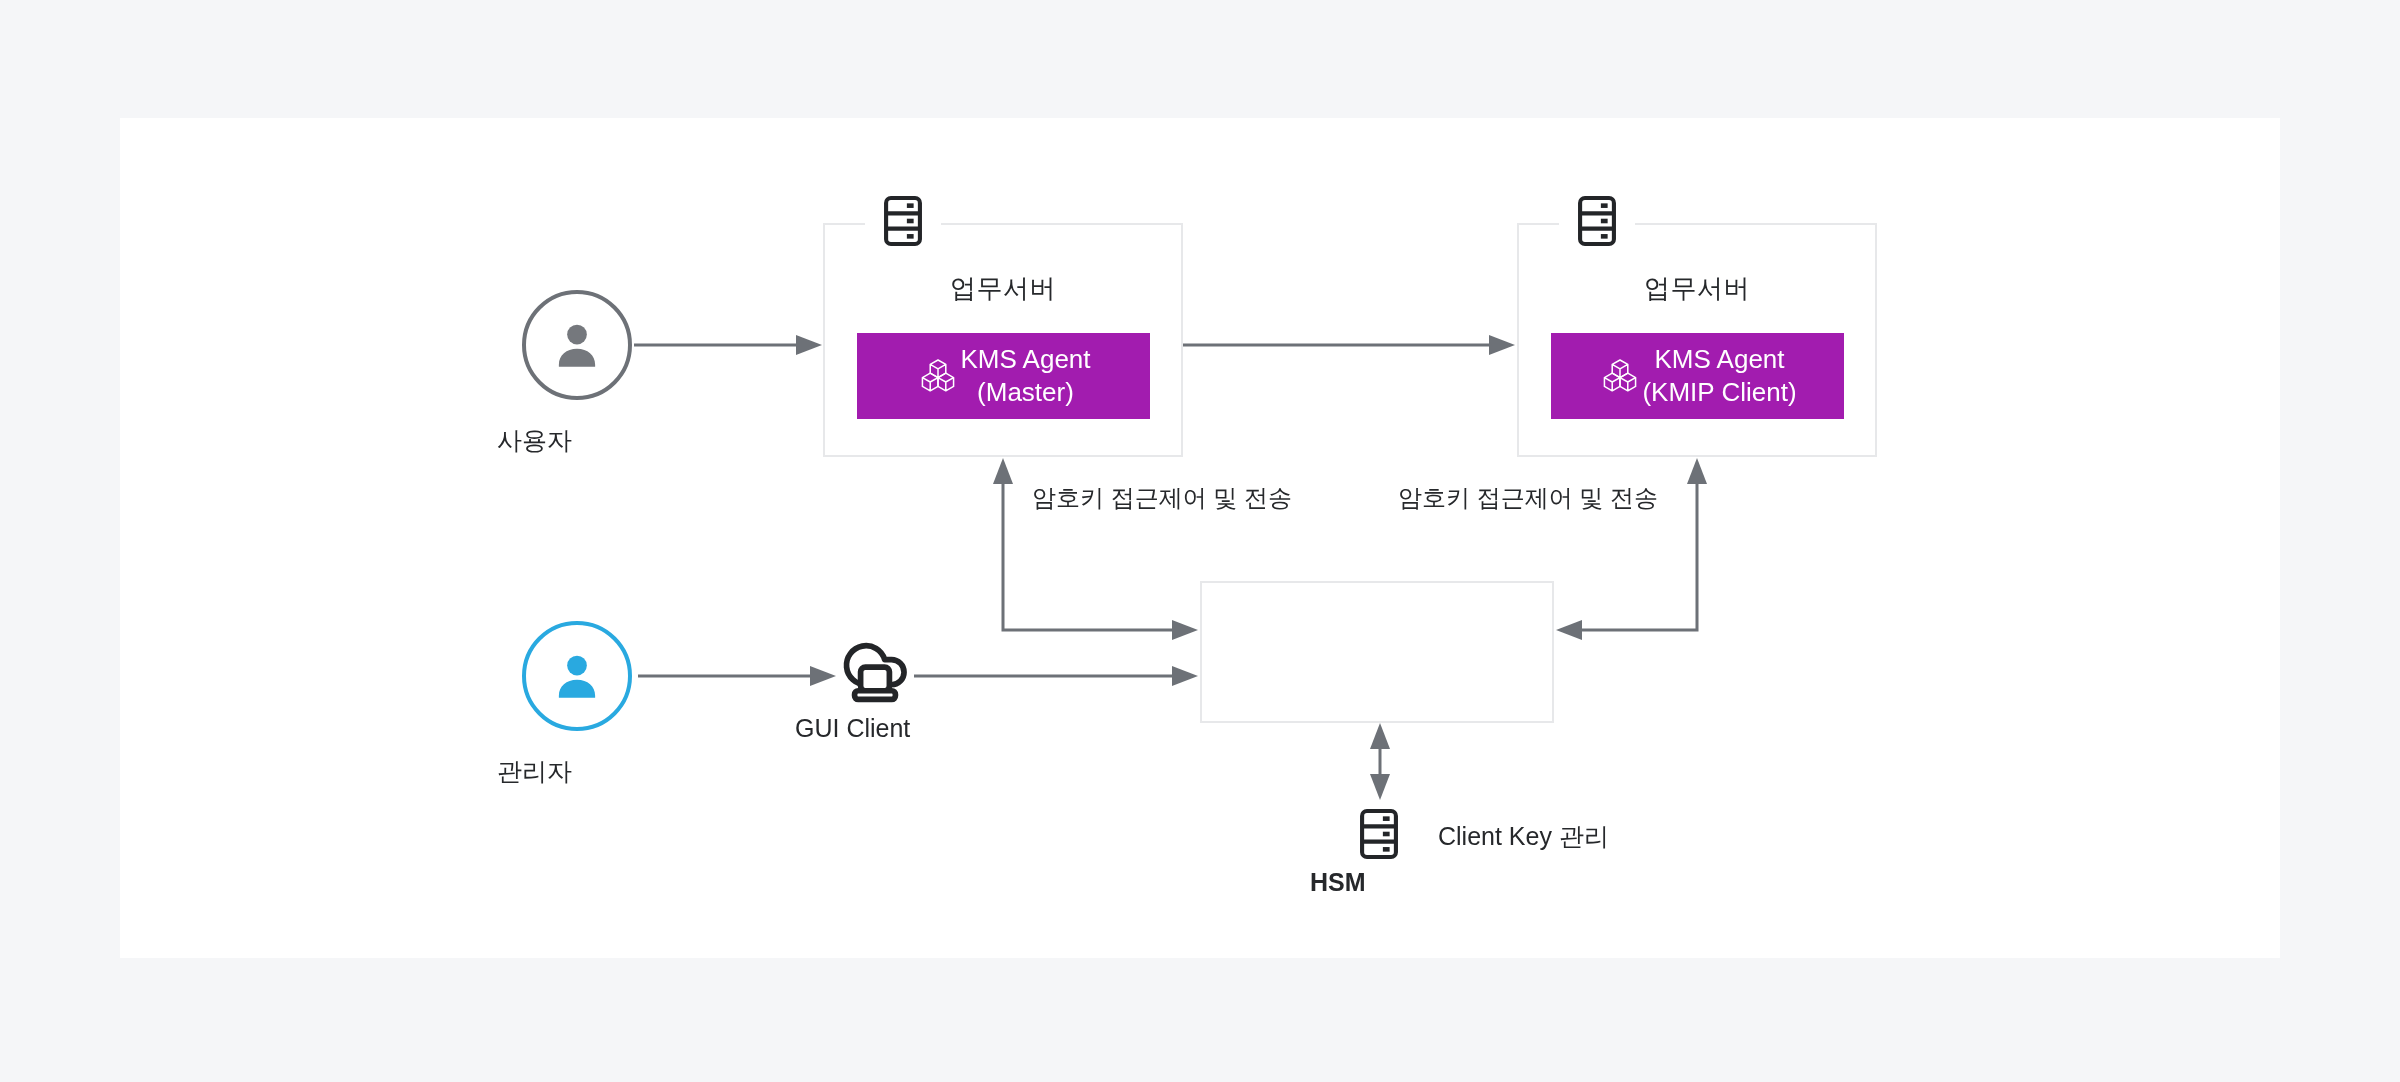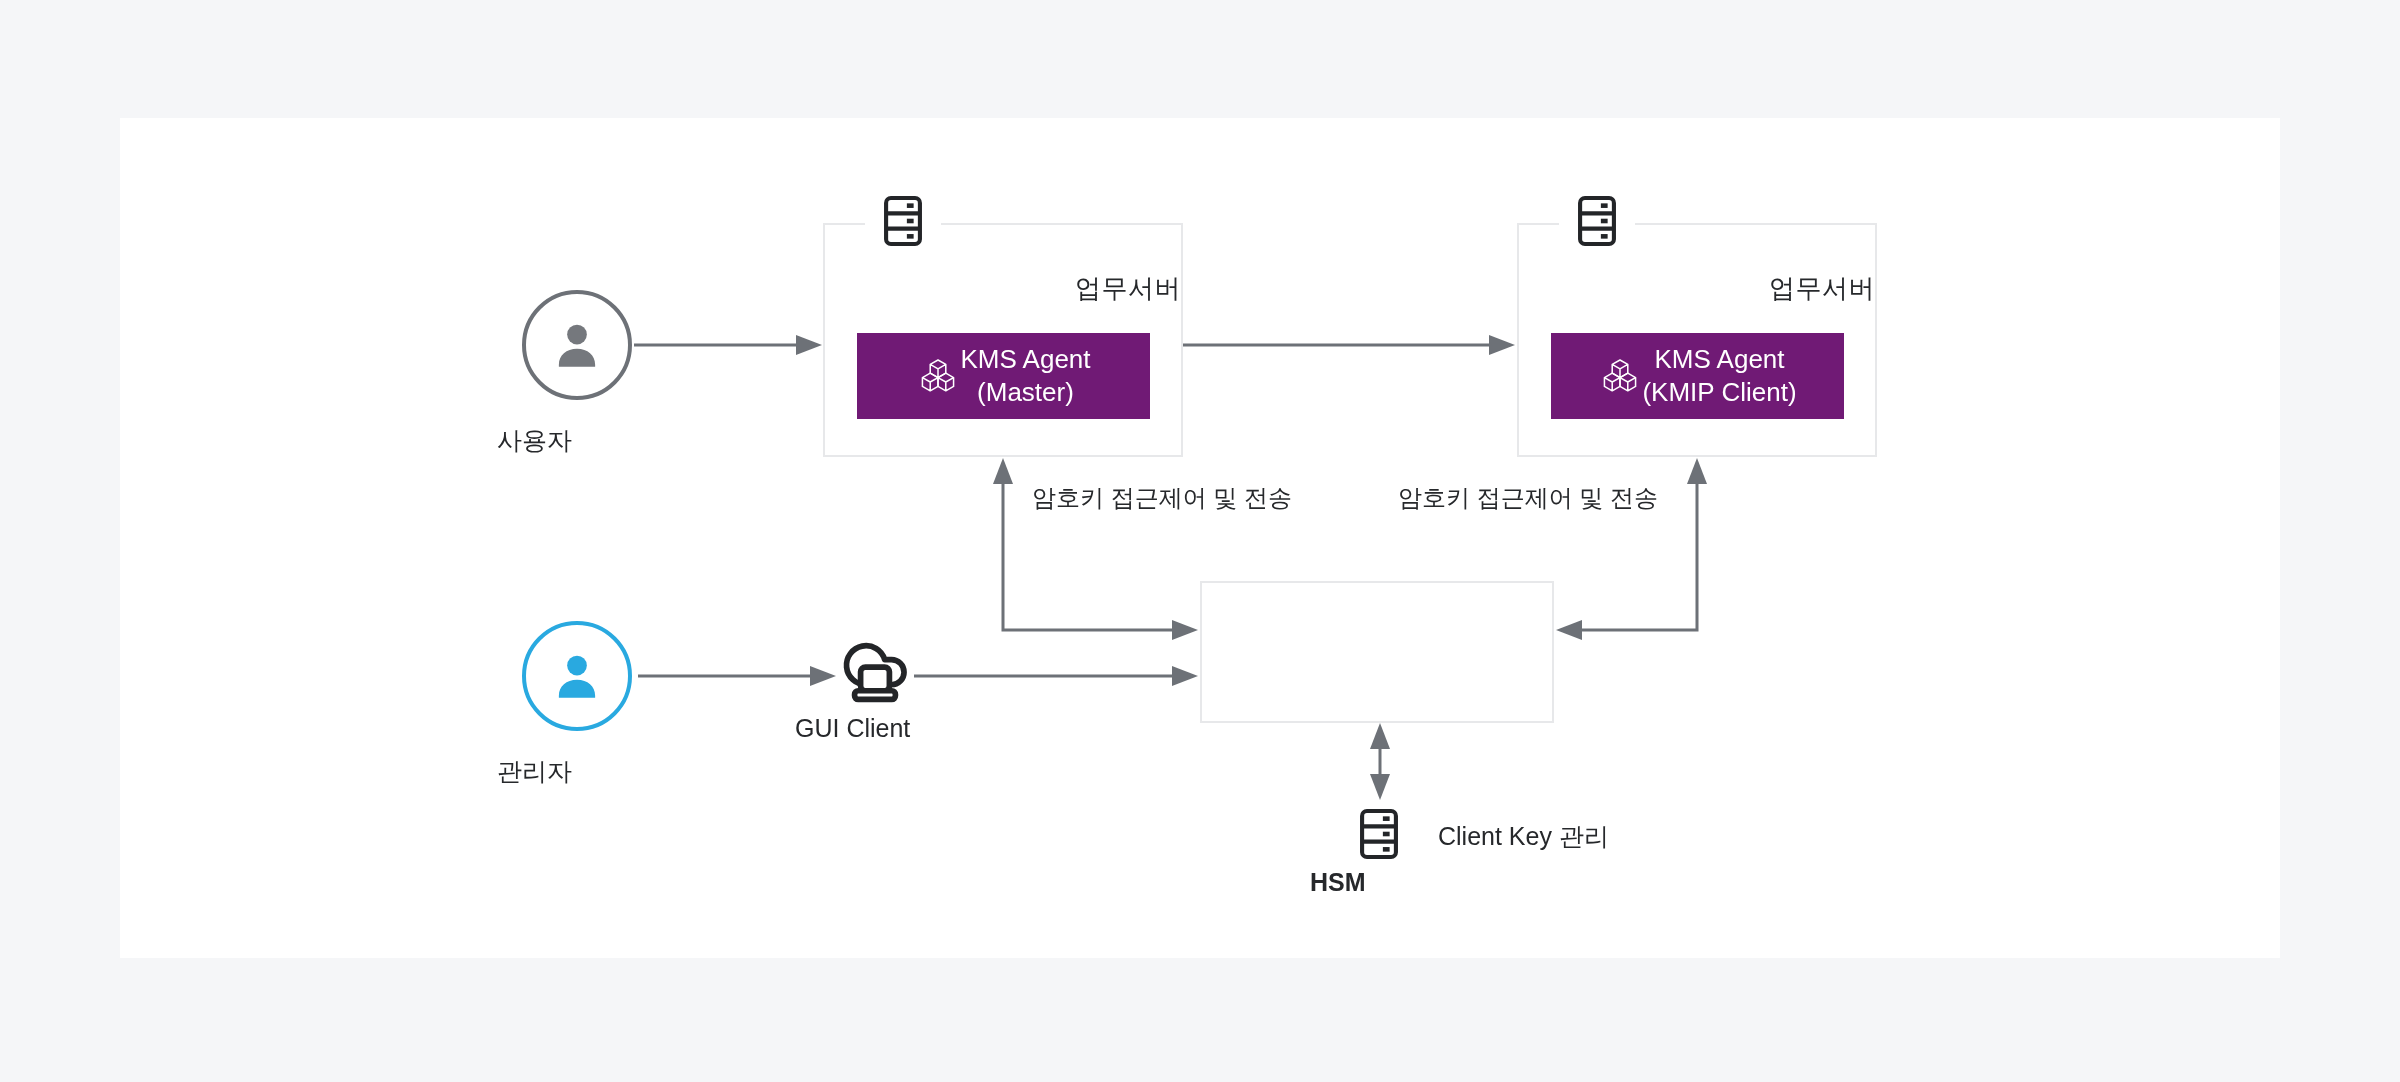--- a/index.html
+++ b/index.html
@@ -10,25 +10,25 @@
   .overlay{position:absolute;left:0;top:0;width:2400px;height:1082px;pointer-events:none;}
 
   
   .actor-circle{position:absolute;width:110px;height:110px;border-radius:50%;
                 box-sizing:border-box;background:#fff;display:flex;align-items:center;justify-content:center;}
   .actor-user{border:4px solid #6d7177;}
   .actor-admin{border:4px solid #29a9e0;}
 
   
   .node-box{position:absolute;background:#fff;border:2px solid #e7e8ea;box-sizing:border-box;}
-  .node-title{position:absolute;left:0;width:100%;text-align:right;font-size:26px;
+  .node-title{position:absolute;left:0;width:100%;text-align:center;font-size:26px;
               font-weight:500;color:#26282b;letter-spacing:0.5px;}
 
   
-  .gray-box{position:absolute;background:#701a75;display:flex;align-items:center;justify-content:center;
+  .gray-box{position:absolute;background:#a21caf;display:flex;align-items:center;justify-content:center;
             color:#ffffff;}
   .gray-box .lines{display:flex;flex-direction:column;align-items:center;line-height:33px;font-size:26px;}
   .policy-label{font-size:28px;}
 
   
   .lbl{position:absolute;color:#26282b;font-size:25px;}
   .lbl-center{text-align:left;}
   .lbl-right{text-align:right;}
   .edge-lbl{position:absolute;color:#26282b;font-size:24px;line-height:34px;}
 

